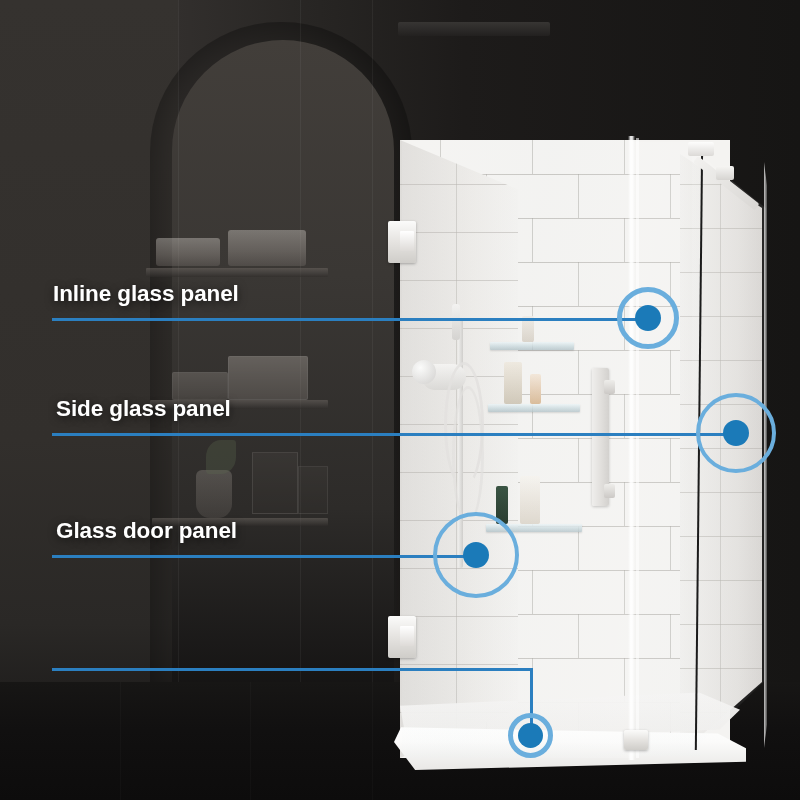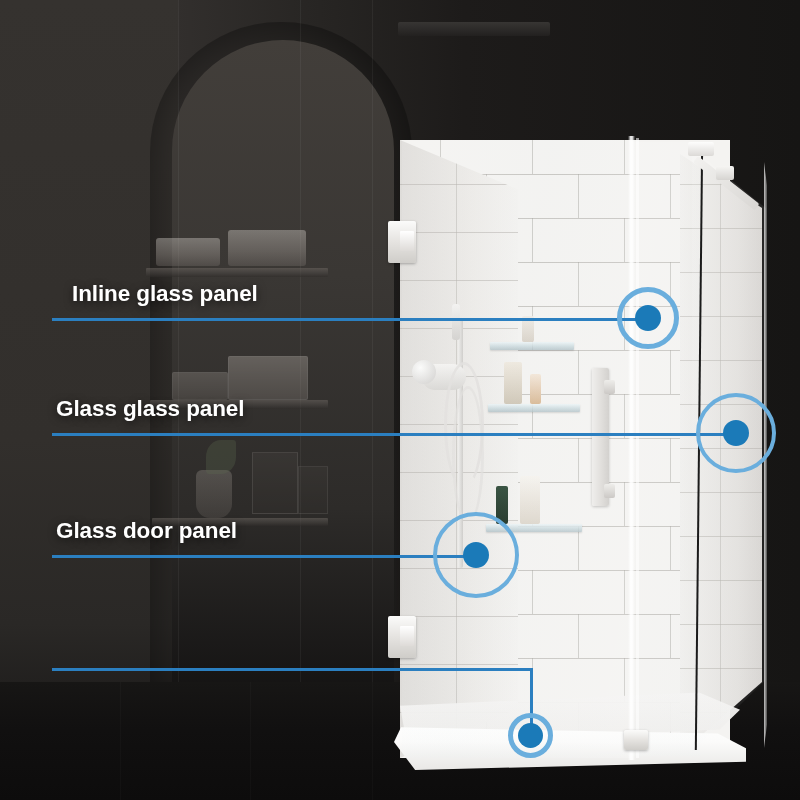--- a/index.html
+++ b/index.html
@@ -323,28 +323,28 @@
       <div class="hinge-inner" style="left:12px;top:10px;width:14px;height:20px;"></div>
     </div>
     <div class="hinge" style="left:244px;top:612px;width:24px;height:20px;"></div>
 
     <div class="handle-bar"></div>
     <div class="handle-stub" style="left:224px;top:262px;"></div>
     <div class="handle-stub" style="left:224px;top:366px;"></div>
   </div>
 
 
-  <div class="lbl" style="left:72px;top:281px">Inline glass panel</div>
+  <div class="lbl" style="left:53px;top:281px">Inline glass panel</div>
   <div class="conn" style="left:52px;top:318px;width:596px"></div>
   <div class="marker">
     <div class="ring ring-sm" style="left:617px;top:287px;width:62px;height:62px;"></div>
     <div class="dot" style="left:635px;top:305px;width:26px;height:26px;"></div>
   </div>
 
-  <div class="lbl" style="left:56px;top:396px">Glass glass panel</div>
+  <div class="lbl" style="left:56px;top:396px">Side glass panel</div>
   <div class="conn" style="left:52px;top:433px;width:684px"></div>
   <div class="marker">
     <div class="ring" style="left:696px;top:393px;width:80px;height:80px;"></div>
     <div class="dot" style="left:723px;top:420px;width:26px;height:26px;"></div>
   </div>
 
   <div class="lbl" style="left:56px;top:518px">Glass door panel</div>
   <div class="conn" style="left:52px;top:555px;width:424px"></div>
   <div class="marker">
     <div class="ring" style="left:433px;top:512px;width:86px;height:86px;"></div>

